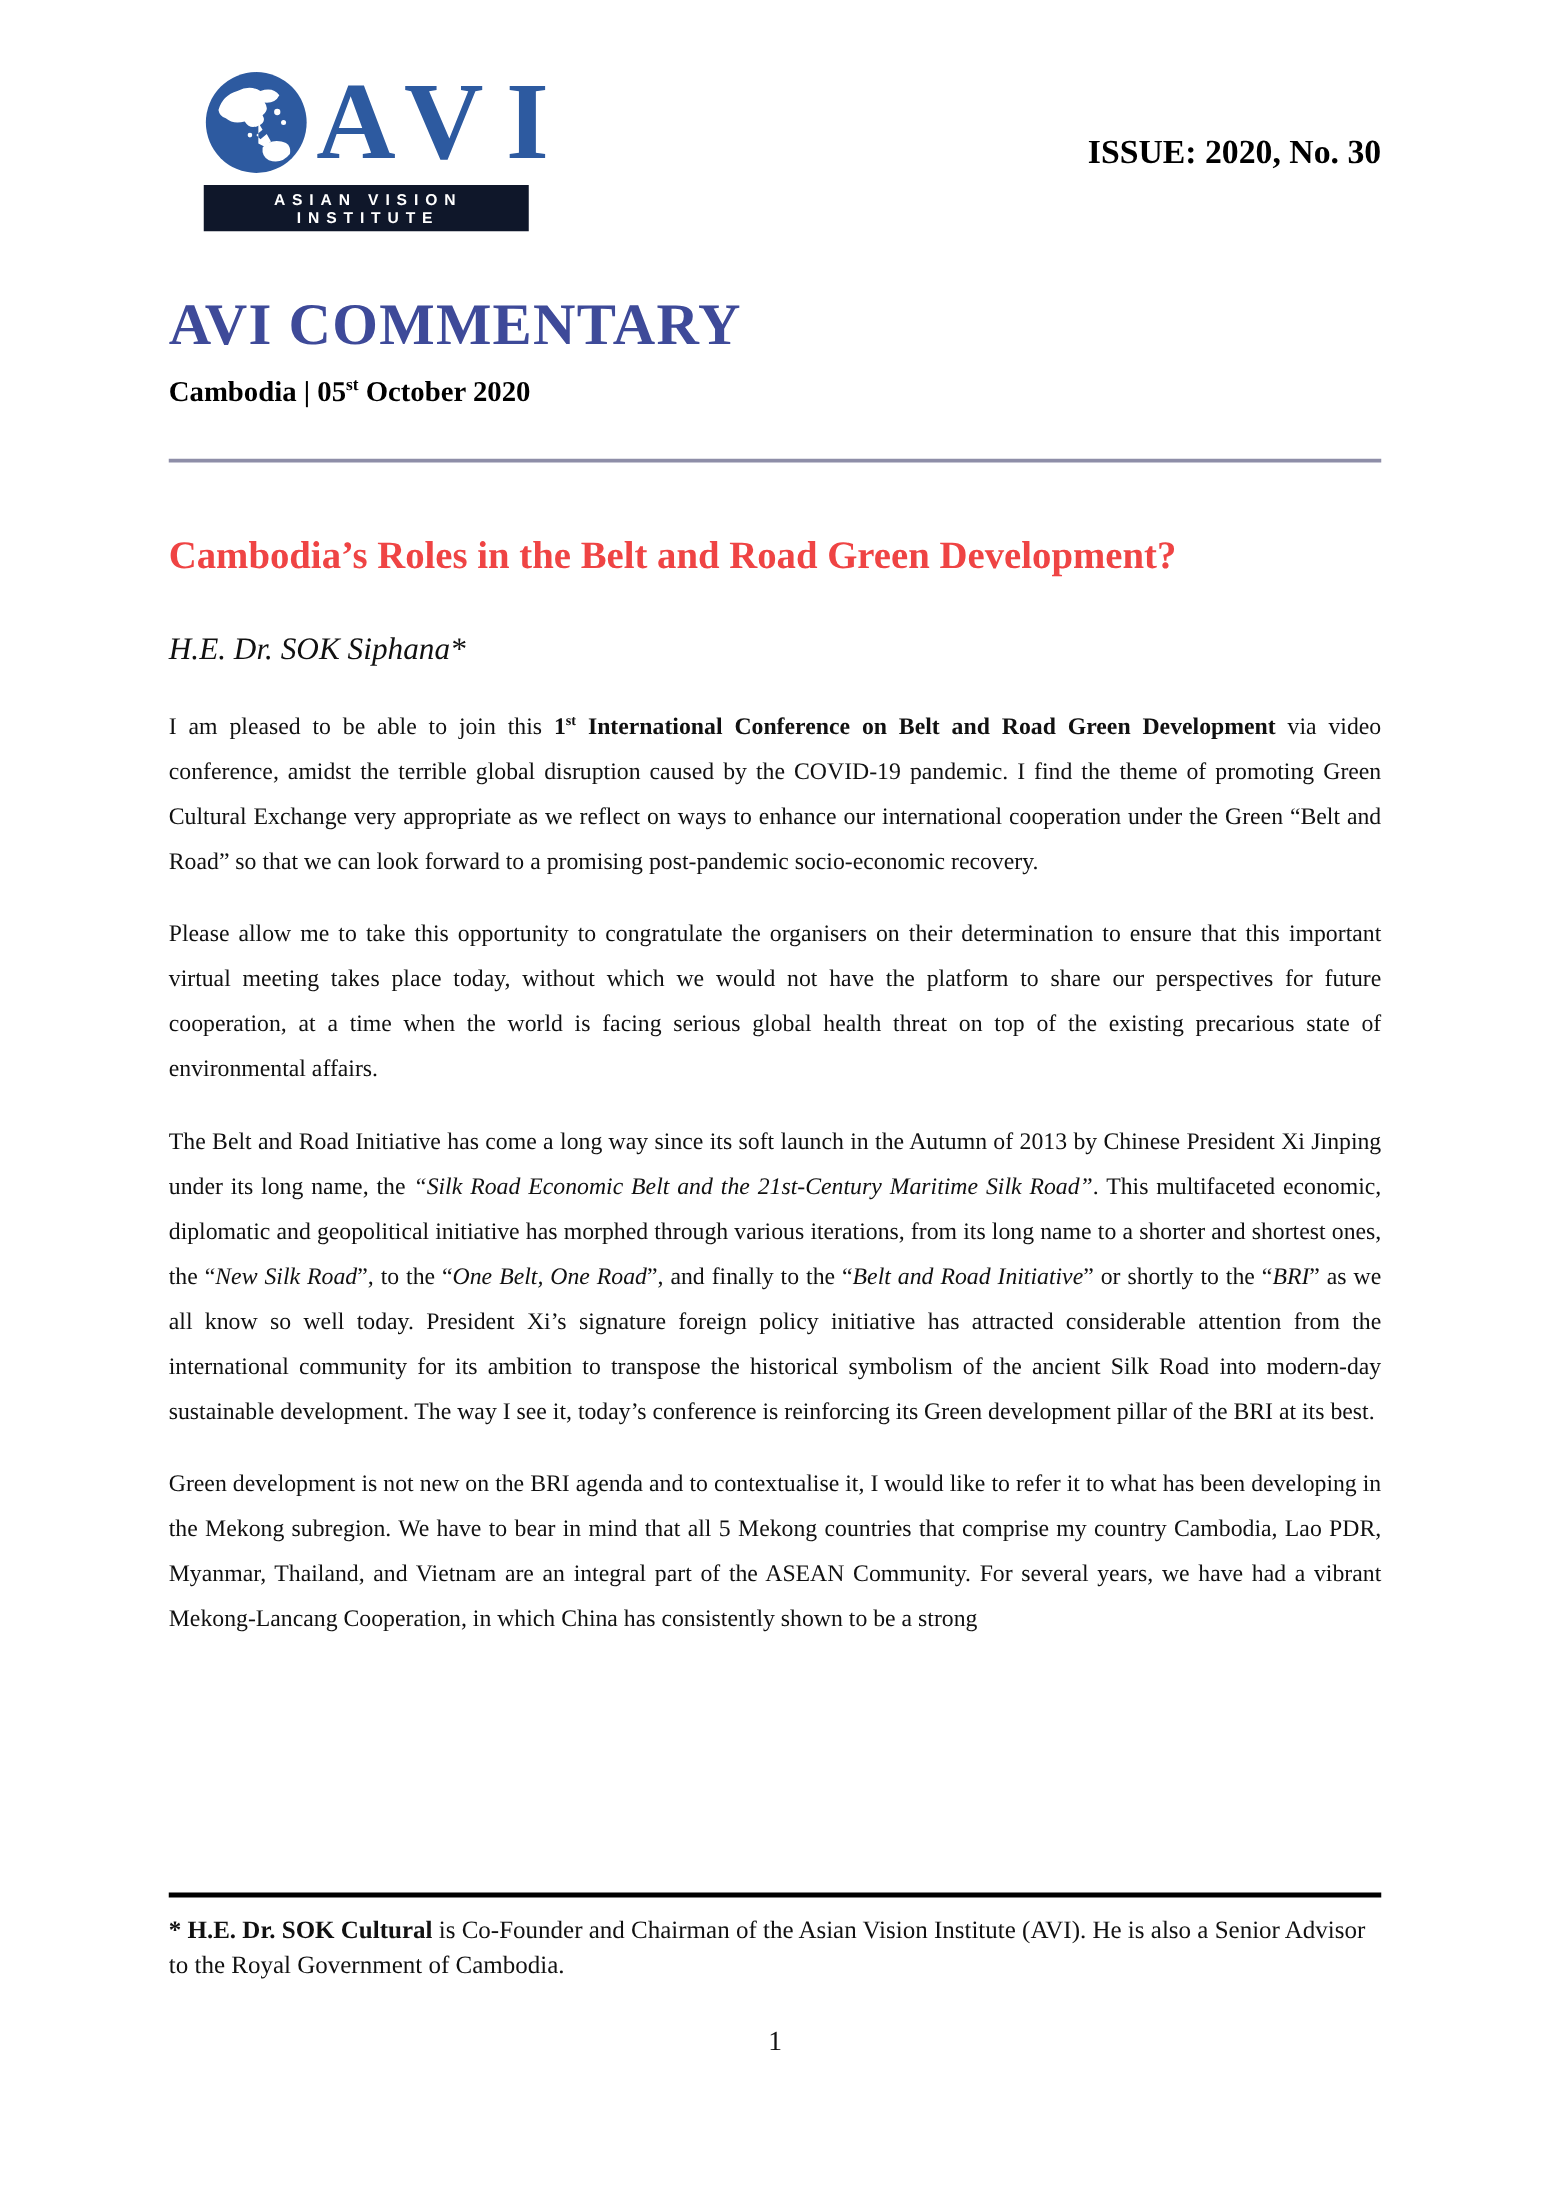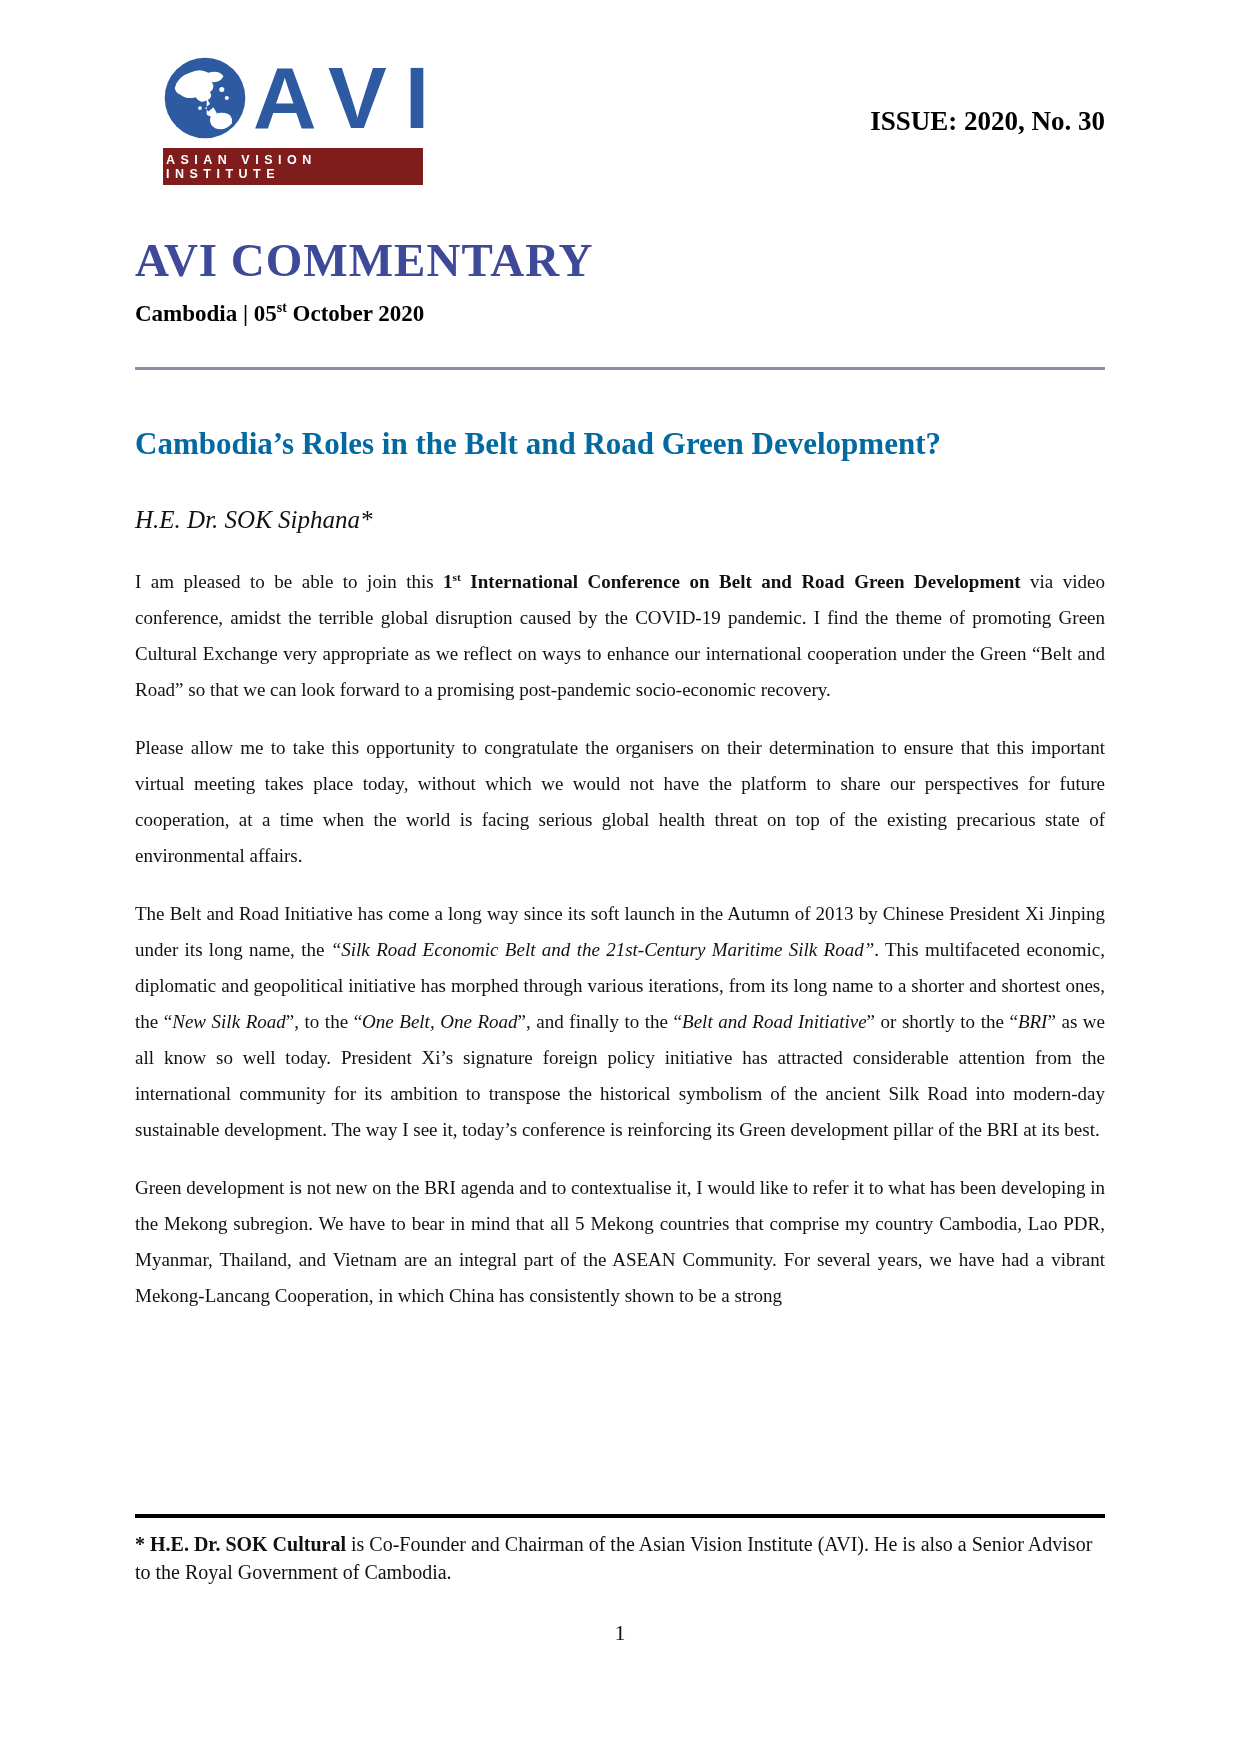--- a/index.html
+++ b/index.html
@@ -26,33 +26,33 @@
   .logo { margin-left: 28px; }
   .logo-top { display: flex; align-items: center; }
   .globe { width: 84px; height: 84px; display: block; }
   .logo-acronym {
     font-size: 88px;
     font-weight: 700;
     color: #2d5aa0;
     letter-spacing: 18px;
     line-height: 1;
     margin-left: 6px;
-    font-family: Liberation Sans, sans-serif;
+    font-family: Liberation Serif, serif;
     text-align: right;
   }
   .logo-banner {
     margin-top: 6px;
     width: 260px;
-    background: #7f1d1d;
+    background: #0f172a;
     color: #ffffff;
     font-family: "Liberation Sans", "DejaVu Sans", sans-serif;
     font-weight: 700;
     font-size: 12.5px;
     letter-spacing: 5.5px;
-    text-align: left;
+    text-align: center;
     padding: 5px 0 4px 3px;
   }
   .issue {
     margin-top: 52px;
     font-size: 27px;
     font-weight: 700;
     color: #000000;
     white-space: nowrap;
   }
 
@@ -74,21 +74,21 @@
     border: none;
     border-top: 3px solid #8e8ea8;
     margin-top: 40px;
   }
 
   
   .article-title {
     margin-top: 56px;
     font-size: 31px;
     font-weight: 700;
-    color: #0369a1;
+    color: #ef4444;
   }
   .author {
     margin-top: 44px;
     font-size: 25px;
     font-style: italic;
   }
   .body-copy { margin-top: 30px; }
   .body-para {
     font-size: 19px;
     line-height: 36px;

